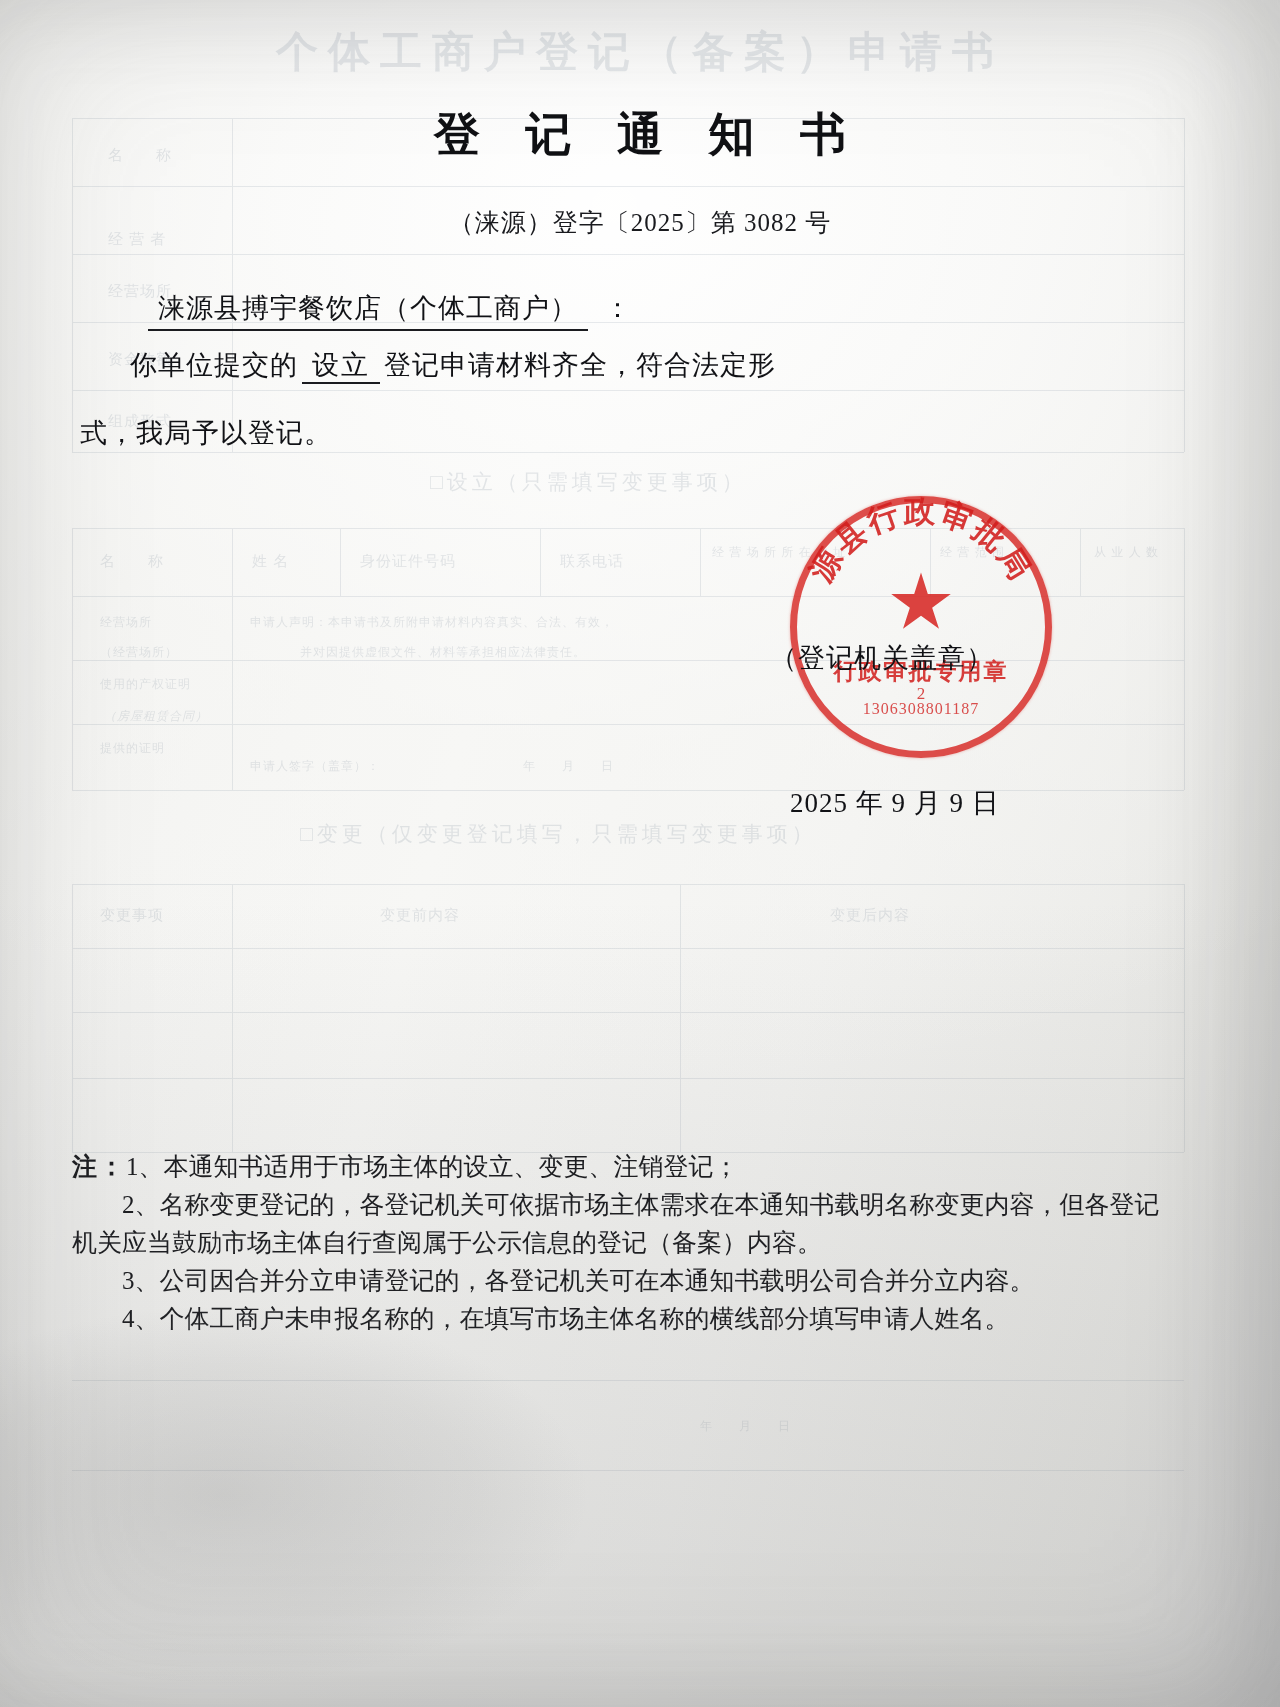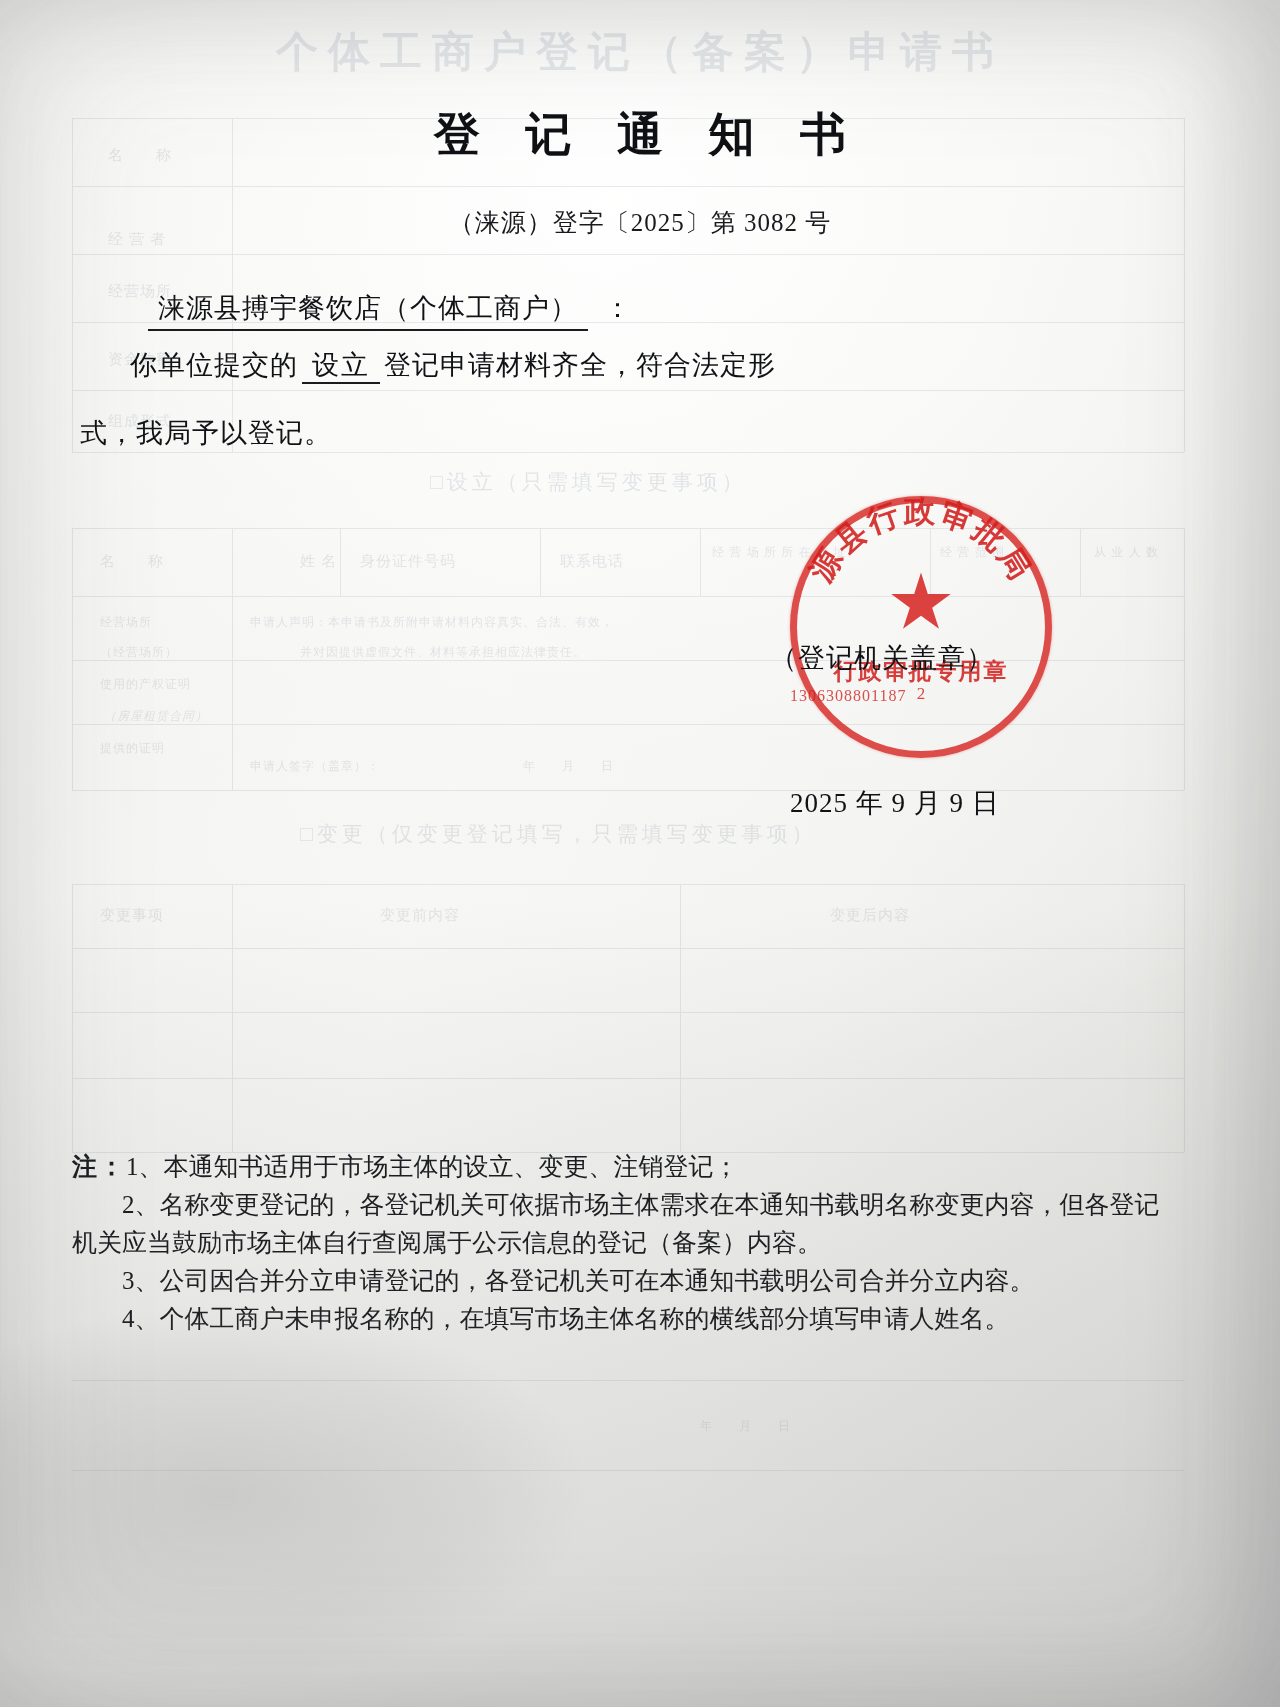--- a/index.html
+++ b/index.html
@@ -210,22 +210,22 @@
     position: absolute;
     left: 0; right: 0;
     top: 188px;
     text-align: center;
     color: rgba(209, 30, 28, 0.8);
     font-size: 17px;
   }
   .seal .code {
     position: absolute;
     left: 0; right: 0;
-    top: 191px;
-    text-align: left;
+    top: 204px;
+    text-align: center;
     color: rgba(209, 30, 28, 0.78);
     font-size: 16px;
     letter-spacing: 1px;
   }
 
   .org-label {
     position: absolute;
     top: 640px;
     left: 770px;
     font-size: 27px;
@@ -297,21 +297,21 @@
     <div class="b-line" style="left:72px; top:790px; width:1112px;"></div>
     <div class="b-vline" style="left:72px; top:528px; height:262px;"></div>
     <div class="b-vline" style="left:232px; top:528px; height:262px;"></div>
     <div class="b-vline" style="left:340px; top:528px; height:68px;"></div>
     <div class="b-vline" style="left:540px; top:528px; height:68px;"></div>
     <div class="b-vline" style="left:700px; top:528px; height:68px;"></div>
     <div class="b-vline" style="left:930px; top:528px; height:68px;"></div>
     <div class="b-vline" style="left:1080px; top:528px; height:68px;"></div>
     <div class="b-vline" style="left:1184px; top:528px; height:262px;"></div>
     <div class="b-text" style="left:100px; top:552px;">名　　称</div>
-    <div class="b-text" style="left:252px; top:552px;margin-left:48px;">姓 名</div>
+    <div class="b-text" style="left:252px; top:552px;">姓 名</div>
     <div class="b-text" style="left:360px; top:552px;">身份证件号码</div>
     <div class="b-text" style="left:560px; top:552px;">联系电话</div>
     <div class="b-text sm" style="left:712px; top:544px;text-align:center;">经 营 场 所 所 在 地 址</div>
     <div class="b-text sm" style="left:940px; top:544px;">经 营 范 围</div>
     <div class="b-text sm" style="left:1094px; top:544px;">从 业 人 数</div>
     <div class="b-text sm" style="left:100px; top:614px;">经营场所</div>
     <div class="b-text sm" style="left:100px; top:644px;">（经营场所）</div>
     <div class="b-text sm" style="left:100px; top:676px;">使用的产权证明</div>
     <div class="b-text sm" style="left:104px; top:708px;font-style:italic;">（房屋租赁合同）</div>
     <div class="b-text sm" style="left:100px; top:740px;">提供的证明</div>

